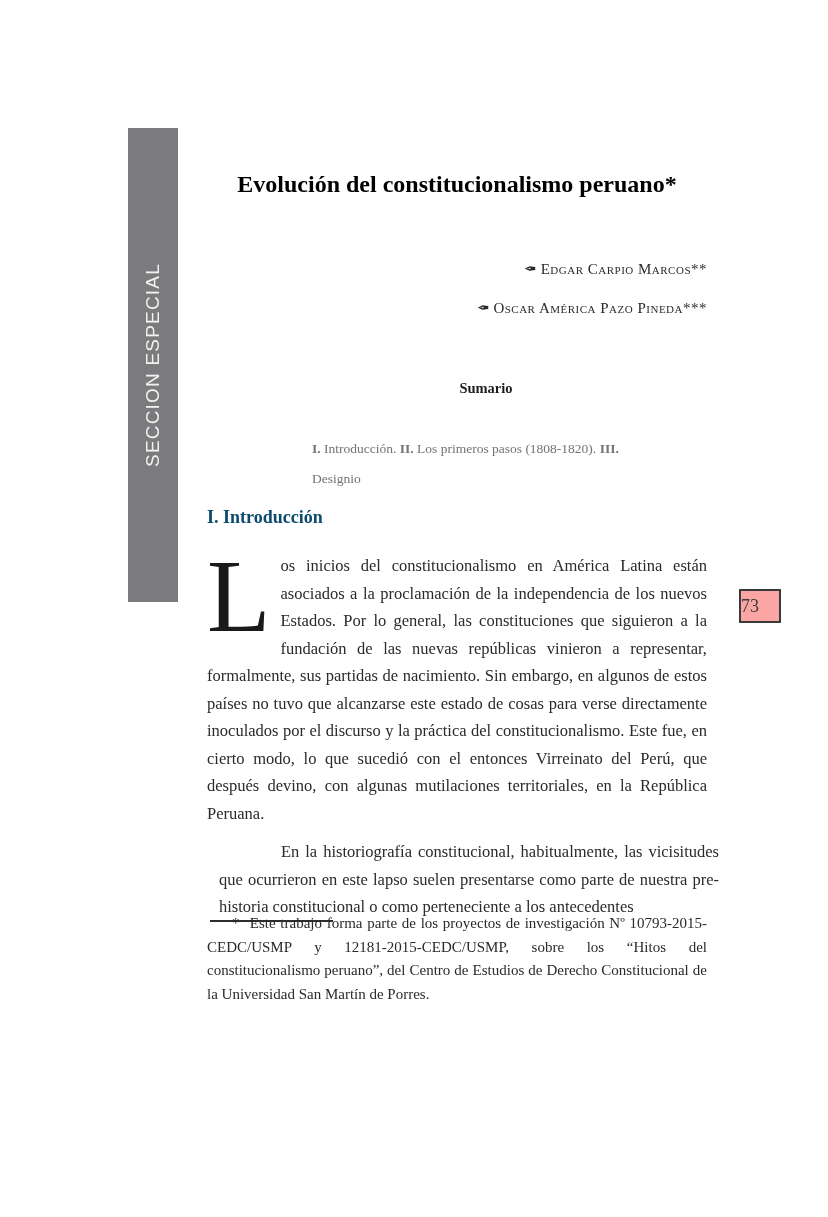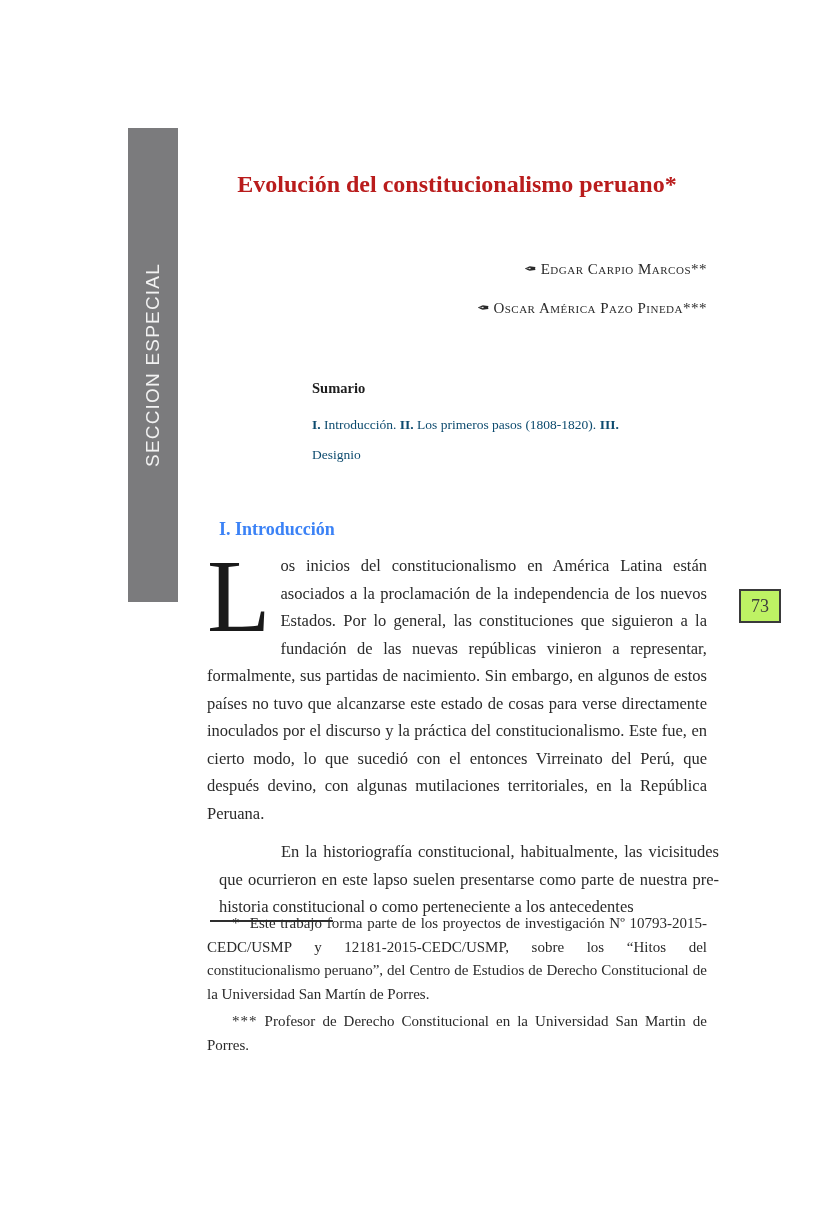--- a/index.html
+++ b/index.html
@@ -32,43 +32,43 @@
   }
 
   
   .title {
     left: 207px; top: 168px; width: 500px;
     margin: 0;
     text-align: center;
     font-size: 24px;
     line-height: 32px;
     font-weight: bold;
-    color: #b91c1c;
+    color: #000000;
   }
 
   
   .authors { left: 207px; top: 256px; width: 500px; text-align: right; }
   .author { line-height: 26px; margin-bottom: 13px; font-size: 15px; color: #2a2a2a; white-space: nowrap; }
   .quill { display: inline-block; transform: scaleX(-1); font-size: 15px; margin-left: 4px; color: #2a2a2a; }
   .author-name { font-variant: small-caps; letter-spacing: 0.5px; }
   .author-suffix { letter-spacing: 0.5px; }
 
   
   .sumario { left: 312px; top: 378px; width: 348px; }
-  .sumario-heading { font-size: 14.5px; font-weight: bold; line-height: 20px; margin-bottom: 12px; color: #1e1e1e; }
-  .sumario-body div { font-size: 13.5px; line-height: 29.5px; color: #0c4a6e; }
+  .sumario-heading { font-size: 14.5px; font-weight: bold; line-height: 20px; margin-bottom: 36px; color: #1e1e1e; text-align: center; }
+  .sumario-body div { font-size: 13.5px; line-height: 29.5px; color: #737373; }
   .sumario-body b { font-weight: bold; }
 
   
   .section-heading {
     left: 207px; top: 504px;
-    margin: 12px;
+    margin: 0;
     font-size: 18px; line-height: 26px;
     font-weight: bold;
-    color: #3b82f6;
+    color: #0c4a6e;
   }
 
   
   .para {
     width: 500px;
     margin: 0;
     font-size: 16.5px;
     line-height: 27.5px;
     text-align: justify;
     color: #2a2a2a;
@@ -96,22 +96,22 @@
     text-indent: 25px;
     color: #2a2a2a;
   }
   .fn-marker { letter-spacing: 1px; }
 
   
   .page-badge {
     left: 739px; top: 589px;
     width: 38px; height: 30px;
     border: 2px solid #3a3a3a;
-    background: #bef264;
-    display: flex; align-items: center; justify-content: center;
+    background: #fca5a5;
+    display: flex; align-items: center; 
     font-size: 18px;
     color: #3d3d3d;
   }
 </style>
 </head>
 <body>
 
 <div class="page">
 
   <div class="abs section-bar">
@@ -141,20 +141,19 @@
   <h2 class="abs section-heading">I. Introducción</h2>
 
   <p class="abs para para1"><span class="dropcap">L</span><span>os inicios del constitucionalismo en América Latina están asociados a la proclamación de la independencia de los nuevos Estados. Por lo general, las constituciones que siguieron a la fundación de las nuevas repúblicas vinieron a representar, formalmente, sus partidas de nacimiento. Sin embargo, en algunos de estos países no tuvo que alcanzarse este estado de cosas para verse directamente inoculados por el discurso y la práctica del constitucionalismo. Este fue, en cierto modo, lo que sucedió con el entonces Virreinato del Perú, que después devino, con algunas mutilaciones territoriales, en la República Peruana.</span></p>
 
   <p class="abs para para2">En la historiografía constitucional, habitualmente, las vicisitudes que ocurrieron en este lapso suelen presentarse como parte de nuestra pre-historia constitucional o como perteneciente a los antecedentes</p>
 
   <div class="abs fn-rule"></div>
 
   <div class="abs footnotes">
     <p class="fn"><span class="fn-marker">*</span>&nbsp; <span>Este trabajo forma parte de los proyectos de investigación Nº 10793-2015-CEDC/USMP y 12181-2015-CEDC/USMP, sobre los “Hitos del constitucionalismo peruano”, del Centro de Estudios de Derecho Constitucional de la Universidad San Martín de Porres.</span></p>
-    <p class="fn"><span class="fn-marker">***</span> <span>Profesor de Derecho Constitucional en la Universidad San Martin de Porres.</span></p>
   </div>
 
   <div class="abs page-badge">
     <span>73</span>
   </div>
 
 </div>
 
 </body></html>

